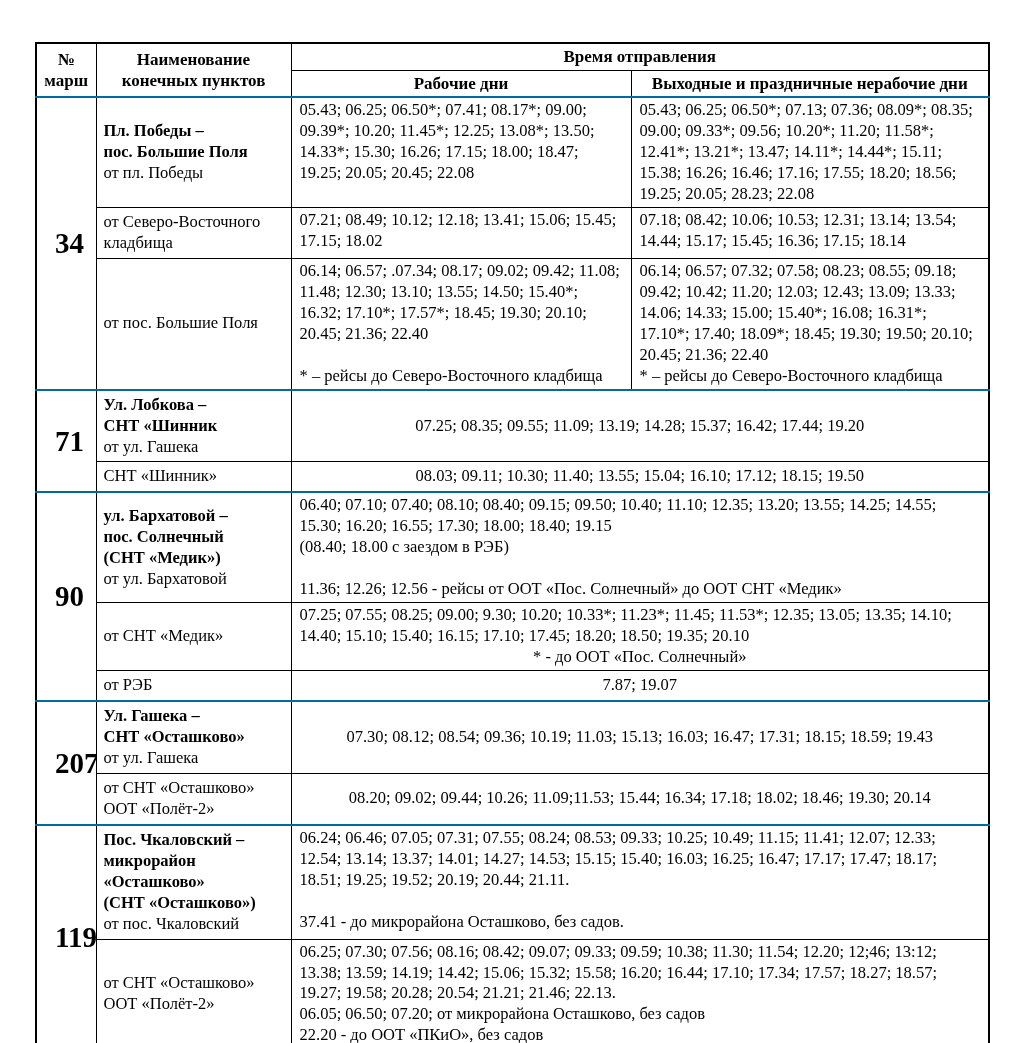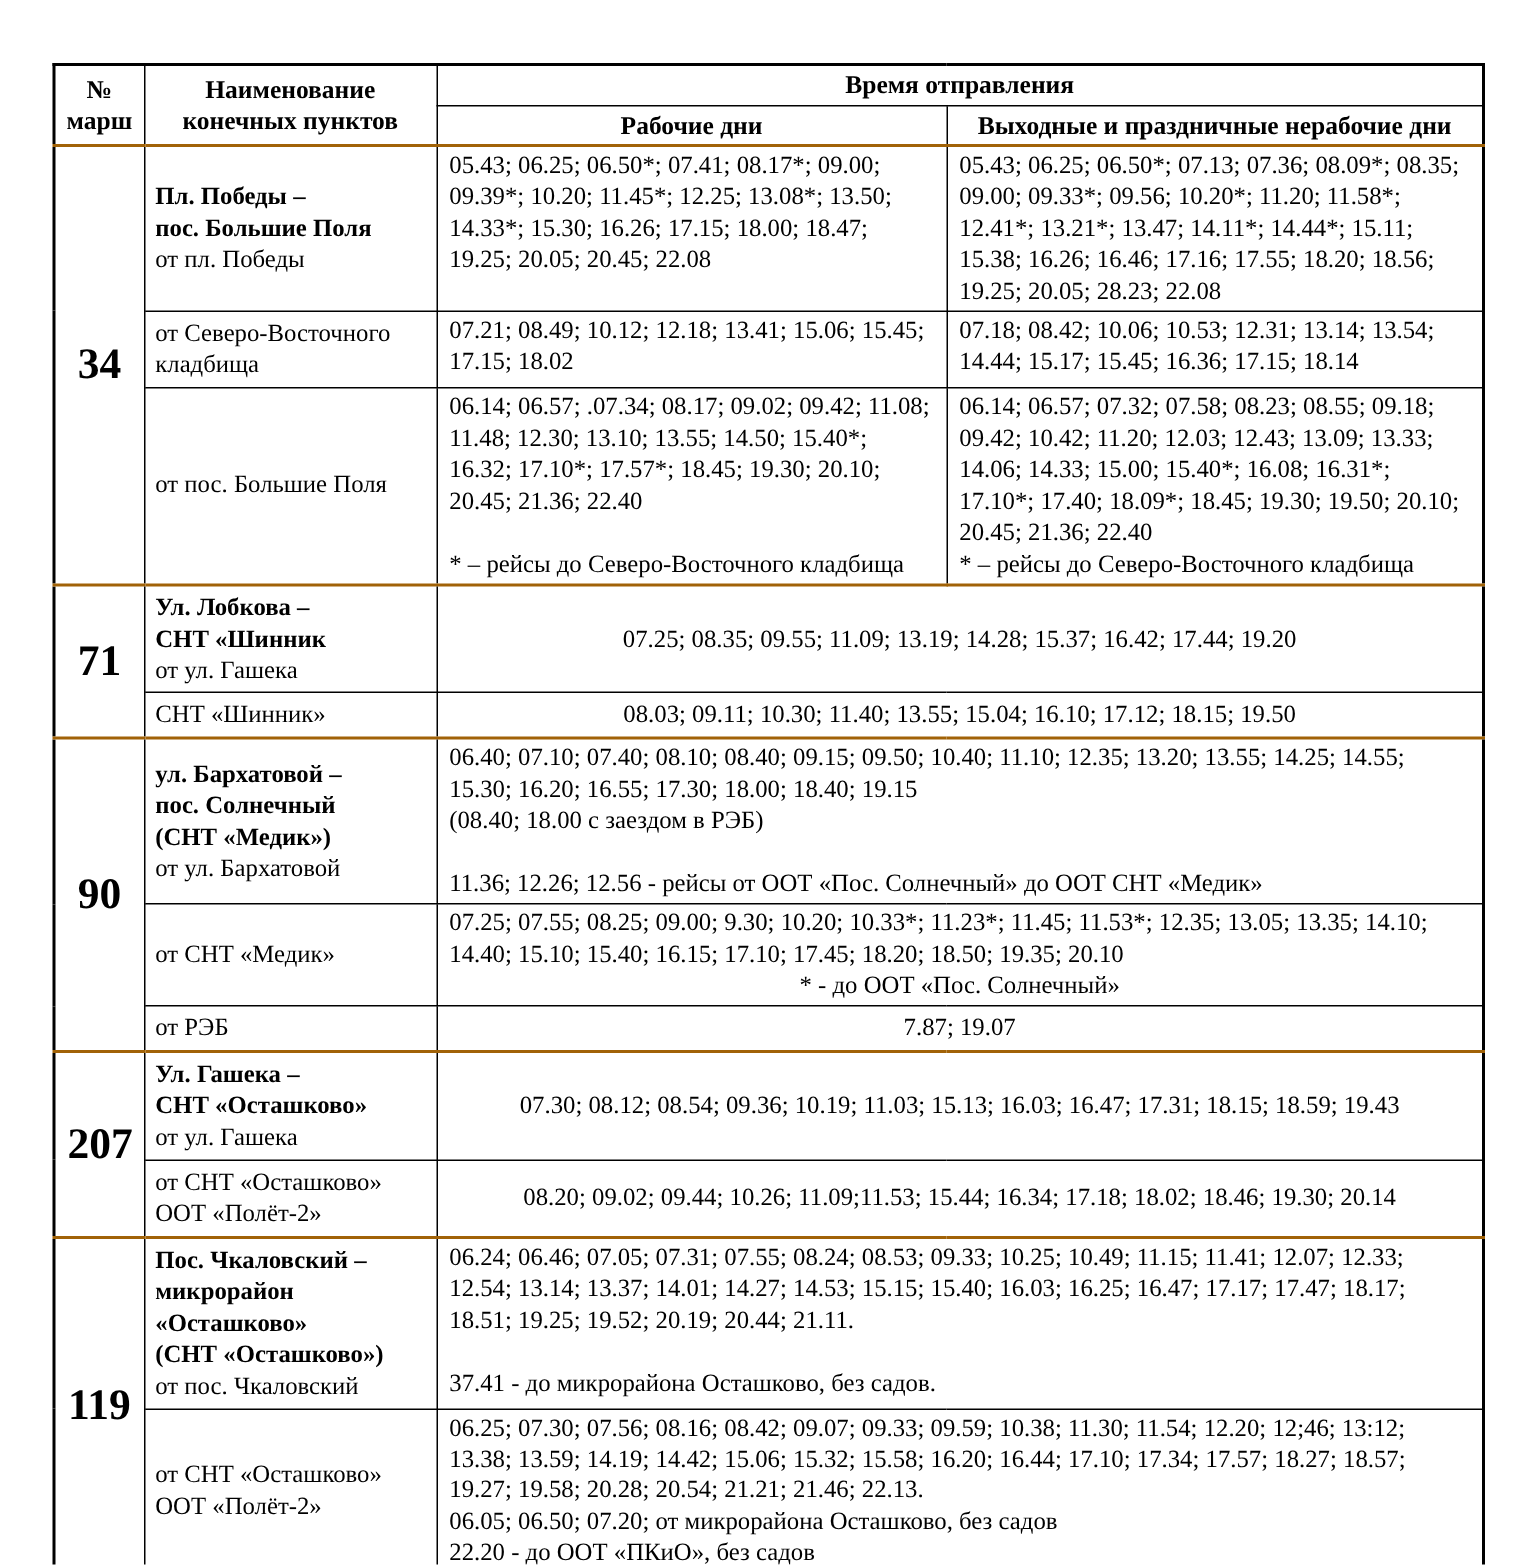--- a/index.html
+++ b/index.html
@@ -14,32 +14,32 @@
     border-collapse:collapse;
     width:953px;
     table-layout:fixed;
     border:2px solid #000;
   }
   col.c1{width:60px;} col.c2{width:195px;} col.c3{width:340px;} col.c4{width:358px;}
   th,td{
     border:1px solid #000;
     font-size:16.5px;
     line-height:1.27;
-    padding:2px 8px;
+    padding:2px 18px;
     vertical-align:top;
     overflow:hidden;
   }
   th{
     font-size:17px;
     font-weight:bold;
     text-align:center;
     vertical-align:middle;
     padding:2px 4px;
   }
-  tr.group > td{border-top:2px solid #a16207;}
+  tr.group > td{border-top:2px solid #0369a1;}
   td.route-no{
     font-size:29px;
     font-weight:bold;
     text-align:center;
     vertical-align:middle;
   }
   td.ep{vertical-align:middle;padding:4px 7px;}
   .b{font-weight:bold;}
   .pre{white-space:pre-line;}
   td.times{padding:2px 8px;}

